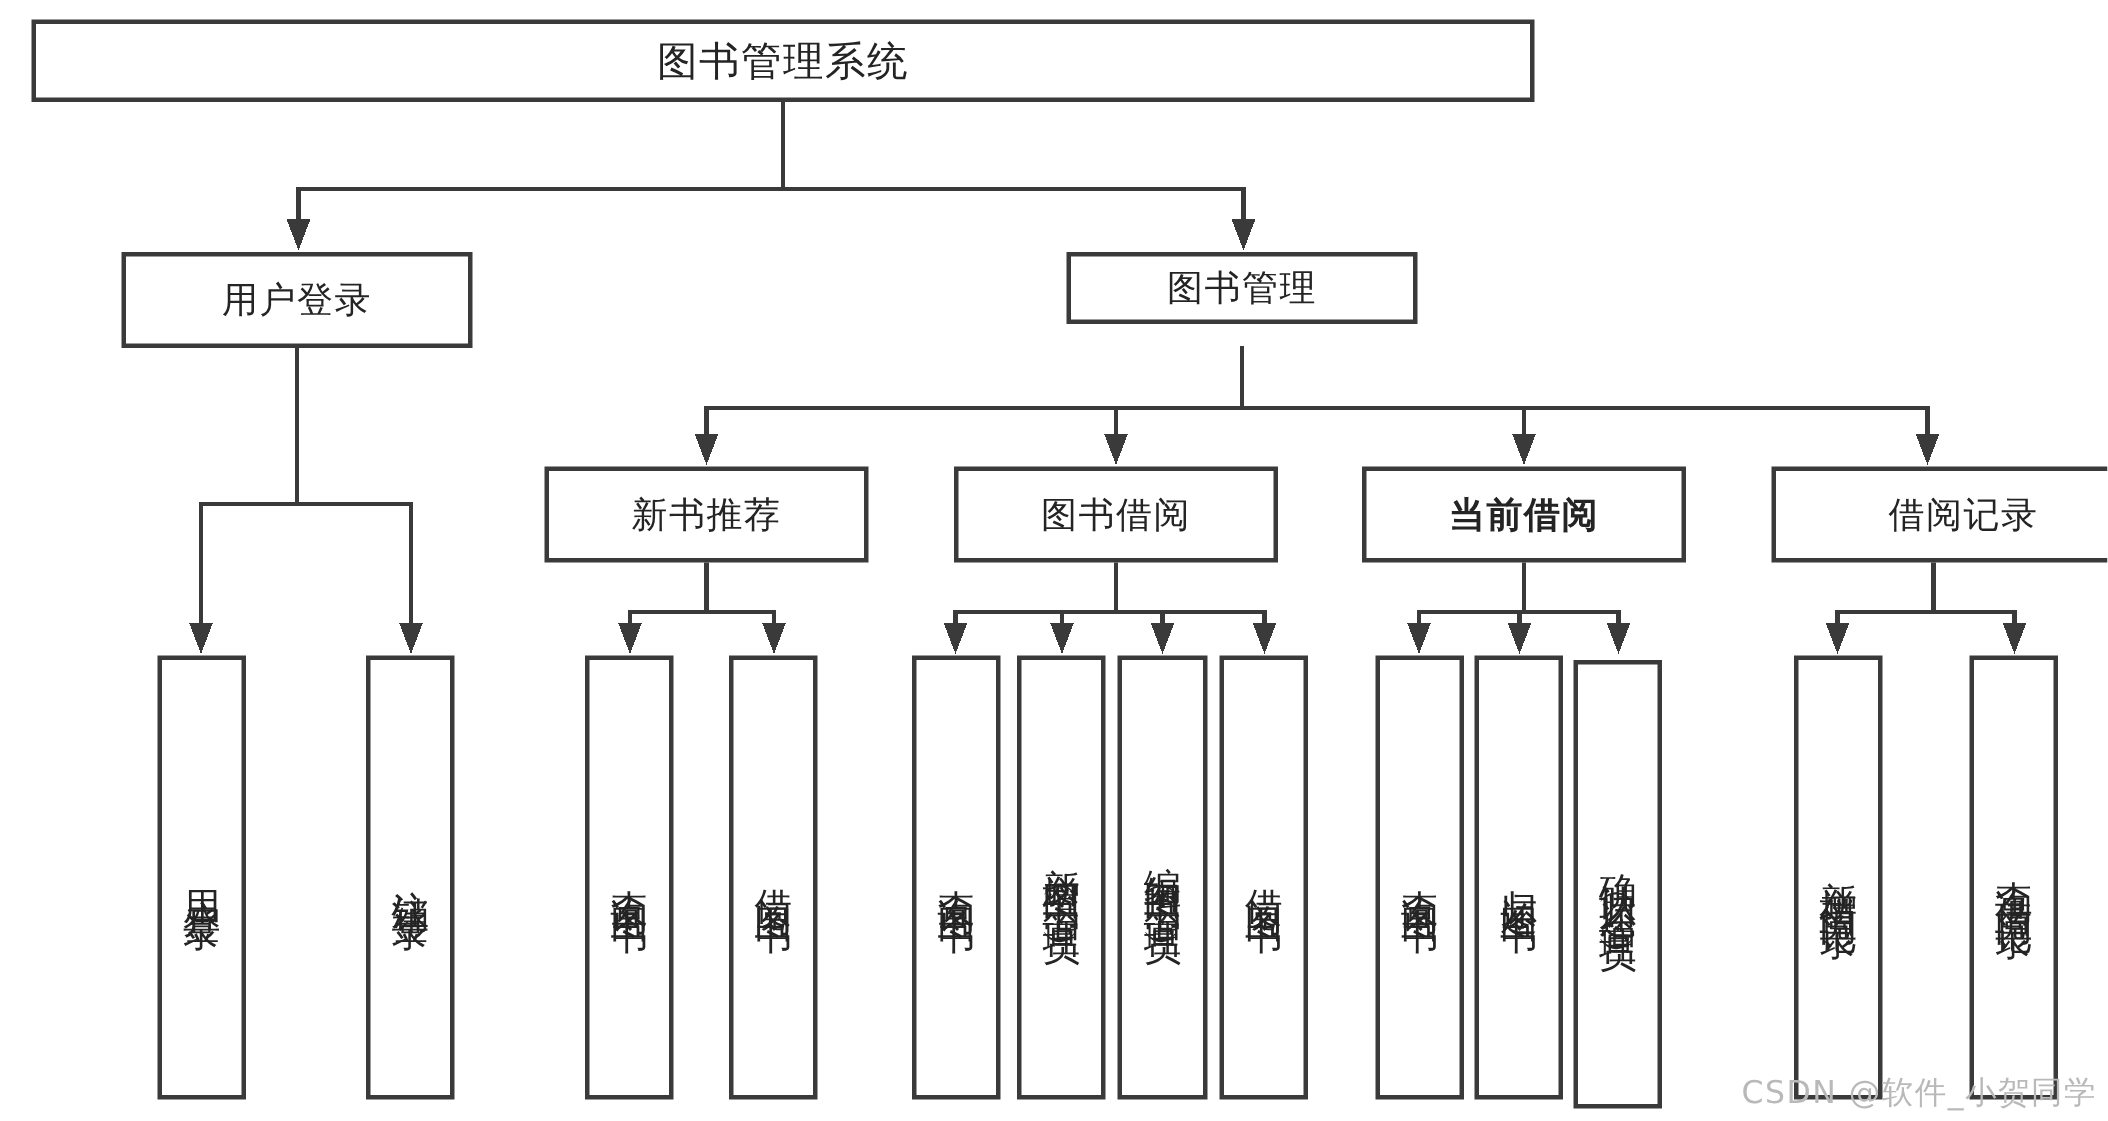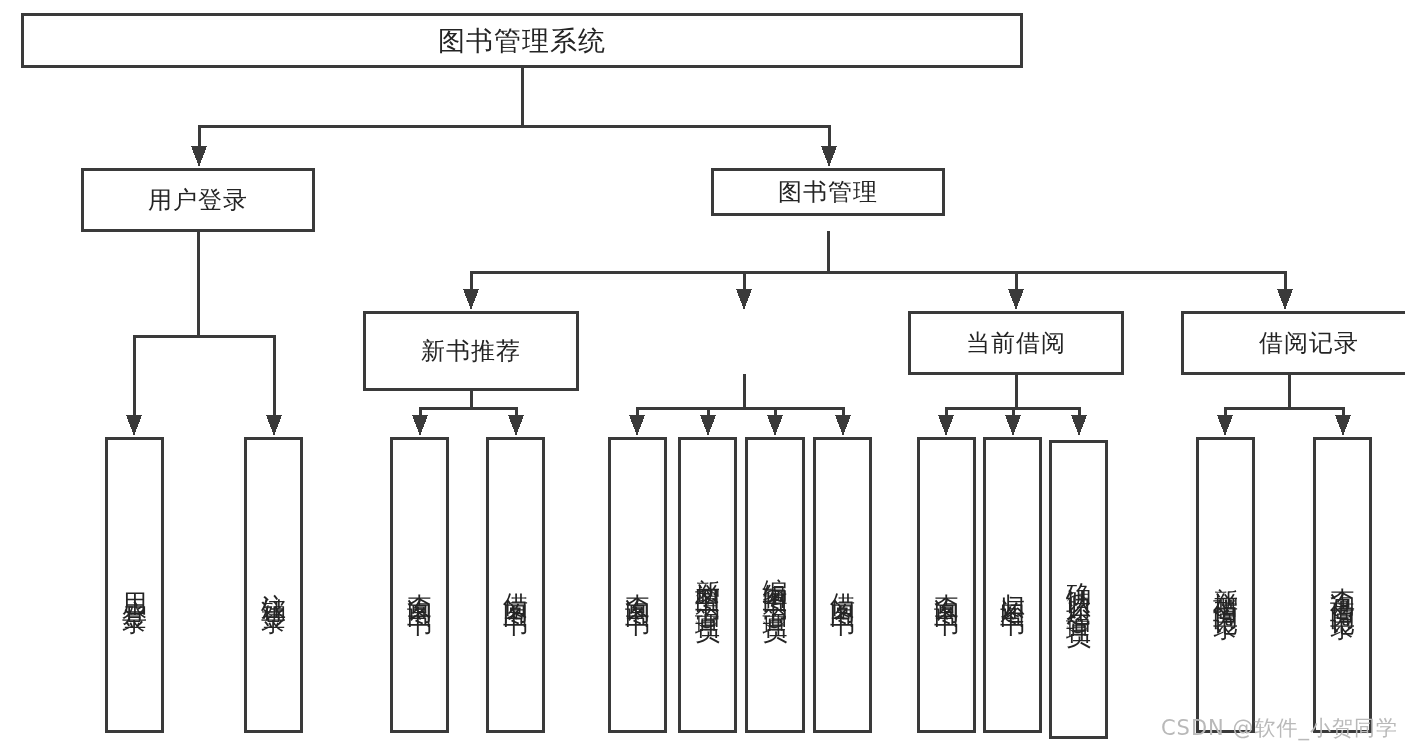--- a/index.html
+++ b/index.html
@@ -122,22 +122,23 @@
       <polygon points="1217,415 1233,415 1225,436"></polygon>
       <polygon points="1335,415 1351,415 1343,436"></polygon>
     </g>
   </svg>
 
   <div class="node root" style="left:21px; top:13px; width:1002px; height:55px;">图书管理系统</div>
 
   <div class="node h" style="left:81px; top:168px; width:234px; height:64px;">用户登录</div>
   <div class="node h" style="left:711px; top:168px; width:234px; height:48px;">图书管理</div>
 
-  <div class="node h" style="left:363px; top:311px; width:216px; height:80px;">新书推荐</div>
-  <div class="node h" style="left:908px; top:311px; width:216px; height:64px;">当前借阅</div>
+  <div class="node h" style="left:363px; top:311px; width:216px; height:64px;">新书推荐</div>
+  <div class="node h" style="left:636px; top:311px; width:216px; height:64px;">图书借阅</div>
+  <div class="node h" style="left:908px; top:311px; width:216px; height:64px;font-weight:bold;">当前借阅</div>
   <div class="node h" style="left:1181px; top:311px; width:256px; height:64px;">借阅记录</div>
 
   <div class="node v" style="left:105px; top:437px; width:59px; height:296px;">用户登录</div>
   <div class="node v" style="left:244px; top:437px; width:59px; height:296px;">注销登录</div>
 
   <div class="node v" style="left:390px; top:437px; width:59px; height:296px;">查询图书</div>
   <div class="node v" style="left:486px; top:437px; width:59px; height:296px;">借阅图书</div>
 
   <div class="node v" style="left:608px; top:437px; width:59px; height:296px;">查询图书</div>
   <div class="node v" style="left:678px; top:437px; width:59px; height:296px;">新增图书（管理员）</div>

